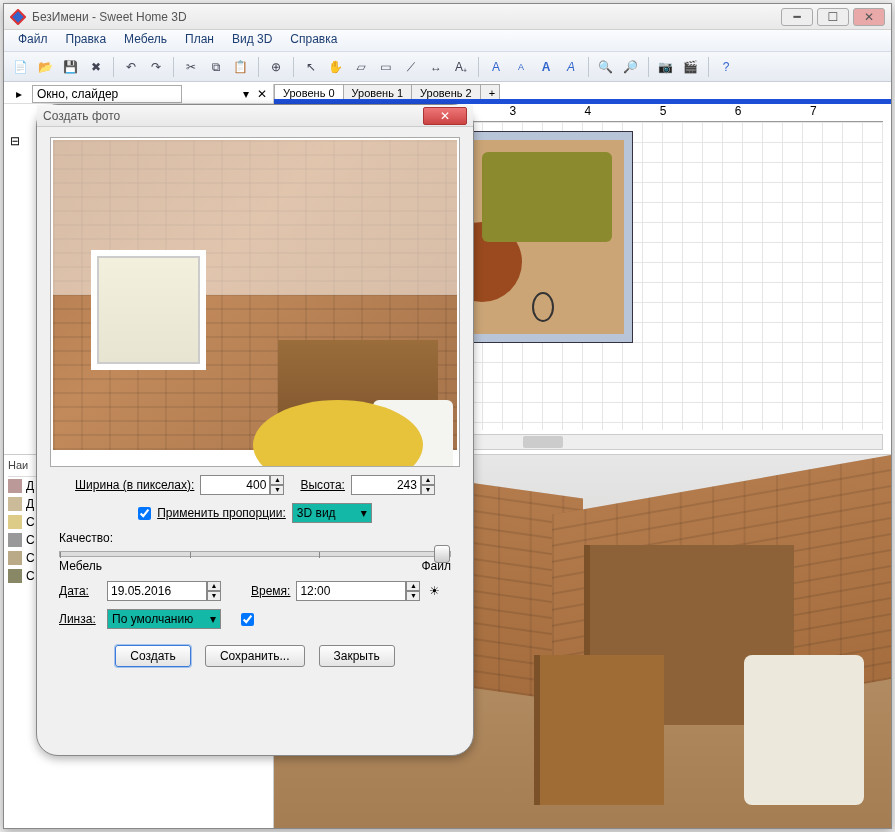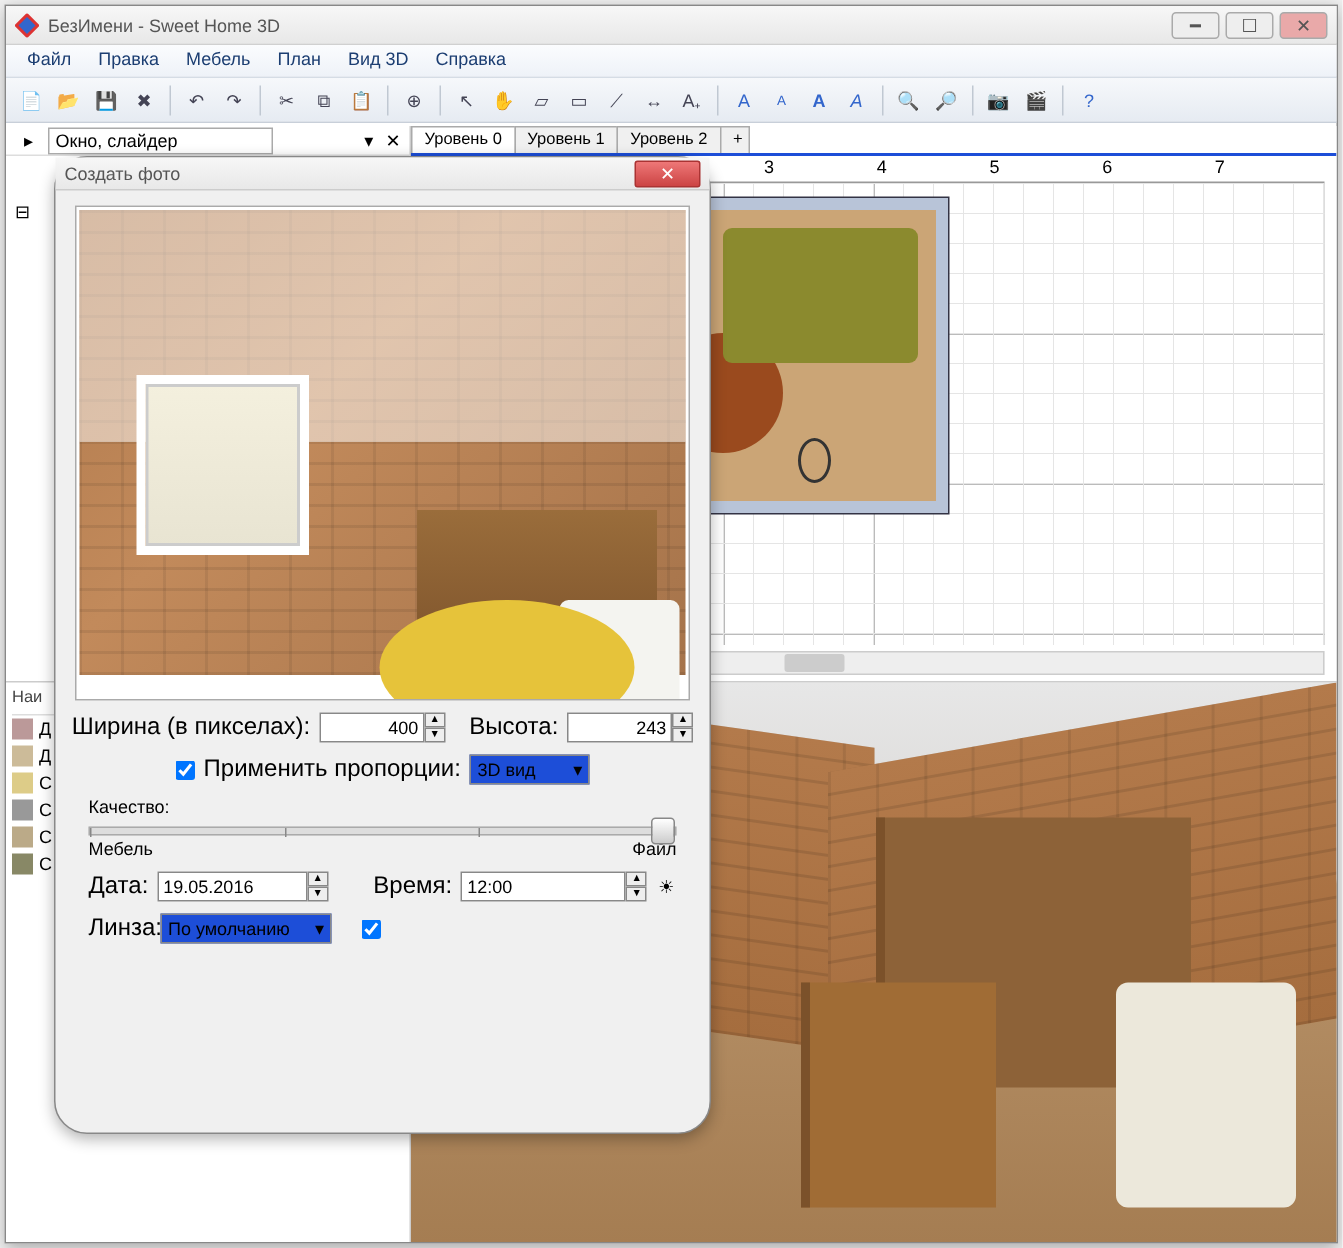--- a/index.html
+++ b/index.html
@@ -22,21 +22,21 @@
 .tbtn { width: 22px; height: 22px; border: 1px solid transparent; border-radius: 3px; display:flex; justify-content:center; align-items:center; color:#445; }
 .tsep { width: 1px; height: 20px; background: #c0c8d2; margin: 0 3px; }
 
 .content { position: absolute; top: 80px; left: 0; right: 0; bottom: 0; display: grid; grid-template-columns: 270px 1fr; grid-template-rows: 370px 1fr; }
 .left-pane { border-right: 1px solid #ccc; background:#fff; overflow:hidden;}
 .catalog-head { height:20px; display:flex; align-items:center; padding:2px; border-bottom:1px solid #ddd; }
 .catalog-head input { width:150px; height:18px; border:1px solid #aaa; padding:0 4px; }
 .tree { padding: 30px 6px 6px; font-size:11px; }
 
 .plan-pane { background:#fff; position:relative; overflow:hidden; }
-.tabs { height: 20px; display: flex; border-bottom: 2px solid #1d4ed8; position:absolute; top:0; left:0; right:0;}
+.tabs { height: 20px; display: flex; border-bottom: 5px solid #1d4ed8; position:absolute; top:0; left:0; right:0;}
 .tab { padding: 2px 8px; border:1px solid #aaa; border-bottom:none; margin-right:-1px; background:#f0f0f0; font-size:11px; }
 .tab.active { background:#fff; }
 .add-tab { width:20px; text-align:center; }
 
 .plan-grid { position:absolute; top:38px; left:8px; right:8px; bottom:24px; 
   background-image: repeating-linear-gradient(#e5e5e5 0 1px, transparent 1px 20px),
                     repeating-linear-gradient(90deg,#e5e5e5 0 1px, transparent 1px 20px),
                     repeating-linear-gradient(#bbb 0 1px, transparent 1px 100px),
                     repeating-linear-gradient(90deg,#bbb 0 1px, transparent 1px 100px);
 }
@@ -71,26 +71,26 @@
    repeating-linear-gradient(0deg, rgba(0,0,0,0.08) 0 2px, transparent 2px 14px),
    repeating-linear-gradient(90deg, rgba(0,0,0,0.07) 0 2px, transparent 2px 28px),
    linear-gradient(135deg,#b0794c 0%, #c28a5b 40%, #a5734a 100%);
 }
 .pv-window { position:absolute; left:38px; top:110px; width:115px; height:120px; background:linear-gradient(#f4f0de,#e8e4d2); border:6px solid #fff; box-shadow: inset 0 0 0 2px #ccc;}
 .pv-desk { position:absolute; left:225px; top:200px; width:160px; height:110px; background:linear-gradient(#9a6d3b,#7b512a);}
 .pv-chair { position:absolute; left:320px; top:260px; width:80px; height:90px; background:#f4f4f0; border-radius:6px;}
 .pv-table { position:absolute; left:200px; bottom:-40px; width:170px; height:90px; background:#e6c33a; border-radius:50%;}
 
 .form-row { display:flex; align-items:center; justify-content:center; gap:6px; margin: 8px 0; }
-.form-row label { font-size:16px; }
+.form-row label { font-size:12px;text-decoration:underline; }
 .spinner { display:flex; align-items:flex-start; }
 .spinner input { width:70px; height:20px; border:1px solid #888; text-align:right; padding:0 3px;}
 .spin-btns { display:flex; flex-direction:column; }
 .spin-btns span { width:14px; height:10px; border:1px solid #888; background:#eee; font-size:7px; text-align:center; line-height:8px;}
-select, .combo { height:20px; border:1px solid #888; background:#1d4ed8; padding:0 4px; }
+select, .combo { height:20px; border:1px solid #888; background:#14b8a6; padding:0 4px; }
 input[type=checkbox]{ width:13px; height:13px; }
 
 .quality-row { margin: 6px 14px; }
 .slider-track { position:relative; height:6px; background:#ddd; border:1px solid #aaa; margin:6px 0 2px; }
 .slider-ticks { display:flex; justify-content:space-between; height:6px;}
 .slider-ticks i { width:1px; height:6px; background:#888;}
 .slider-thumb { position:absolute; top:-7px; right:0; width:16px; height:18px; background:linear-gradient(#fff,#ccc); border:1px solid #888; border-radius:3px;}
 .slider-labels { display:flex; justify-content:space-between; font-size:11px; margin-top:2px;}
 
 .btn { padding: 3px 14px; border:1px solid #888; background:linear-gradient(#fefefe,#e4e4e4); border-radius:3px; cursor:default;}
@@ -331,14 +331,19 @@
 
     <div class="form-row" style="justify-content:flex-start;padding:0 14px">
       <label style="width:42px">Линза:</label>
       <div class="combo" style="width:114px;display:flex;align-items:center;justify-content:space-between">
         <span>По умолчанию</span>
           <span>▾</span>
       </div>
       <input type="checkbox" checked="" style="margin-left: 14px;">
     </div>
 
+    <div class="form-row" style="margin-top:16px;gap:14px">
+      <div class="btn primary">Создать</div>
+      <div class="btn">Сохранить...</div>
+      <div class="btn">Закрыть</div>
+    </div>
   </div>
 </div>
 
 </body></html>

